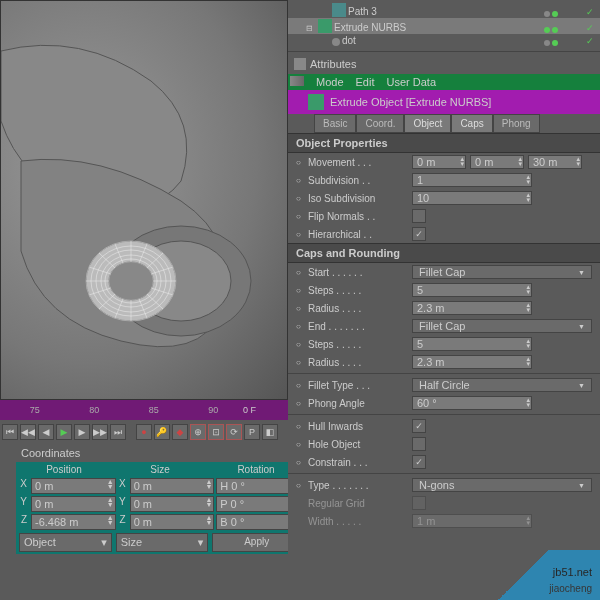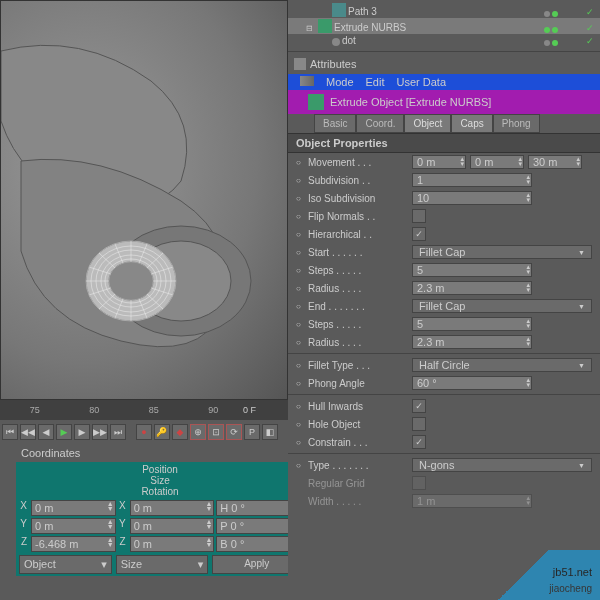--- a/index.html
+++ b/index.html
@@ -1,27 +1,27 @@
 <!DOCTYPE html>
 <html><head>
 <meta charset="utf-8">
 <style>
 *{margin:0;padding:0;box-sizing:border-box;font-family:Arial,sans-serif;font-size:11px;color:#ccc;}
 body{background:#5a5a5a;width:600px;height:600px;overflow:hidden;position:relative;}
 .viewport{position:absolute;left:0;top:0;width:288px;height:400px;background:radial-gradient(ellipse at 30% 40%,#999 0%,#777 60%,#555 100%);border:1px solid #333;}
 .viewport svg{position:absolute;top:0;left:0;}
-.timeline{position:absolute;left:0;top:400px;width:288px;height:20px;background:#404040;display:flex;align-items:center;padding:0 5px;}
+.timeline{position:absolute;left:0;top:400px;width:288px;height:20px;background:#701a75;display:flex;align-items:center;padding:0 5px;}
 .timeline .tick{flex:1;text-align:center;font-size:9px;color:#aaa;}
 .timeline .frame{width:40px;font-size:9px;}
 .transport{position:absolute;left:0;top:420px;width:288px;height:24px;background:#5a5a5a;display:flex;align-items:center;gap:2px;padding:2px;}
 .transport .btn{width:16px;height:16px;background:#6a6a6a;border:1px solid #444;display:flex;align-items:center;justify-content:center;font-size:9px;}
 .transport .rec{color:#c44;}
 .coords{position:absolute;left:16px;top:444px;width:288px;background:#0f766e;}
 .coords-hdr{background:#5a5a5a;padding:3px 5px;font-size:11px;}
-.coords-th{display:flex;padding:2px 0;flex-direction:column;}
+.coords-th{display:flex;padding:2px 0;}
 .coords-th div{flex:1;text-align:center;font-size:10px;}
 .coords-row{display:flex;padding:1px 3px;gap:2px;}
 .coords-row .axis{width:10px;text-align:right;font-size:10px;padding-right:2px;}
 .coords-row .fld{flex:1;background:#7a7a7a;border:1px solid #444;padding:1px 3px;font-size:10px;position:relative;}
 .coords-row .fld .spin{position:absolute;right:1px;top:0;font-size:7px;line-height:5px;}
 .coords-btm{display:flex;padding:2px 3px;gap:4px;}
 .coords-btm .sel{flex:1;background:#6a6a6a;border:1px solid #444;padding:2px 4px;font-size:10px;display:flex;justify-content:space-between;}
 .coords-btm .apply{flex:1;background:#6a6a6a;border:1px solid #444;padding:2px;text-align:center;font-size:10px;}
 .right{position:absolute;left:288px;top:0;width:312px;height:600px;background:#5a5a5a;}
 .tree{padding:2px 0;}
@@ -35,21 +35,21 @@
 .tree-row .ico.dot{background:#888;border-radius:50%;width:8px;height:8px;}
 .tree-row .name{flex:1;font-size:10px;}
 .tree-row .dots{width:40px;display:flex;gap:2px;}
 .tree-row .dots span{width:6px;height:6px;border-radius:50%;}
 .tree-row .dots .g{background:#5c5;}
 .tree-row .dots .gr{background:#888;}
 .tree-row .chk{width:10px;color:#5c5;font-size:9px;}
 .sep{height:1px;background:#444;margin:2px 0;}
 .attr-hdr{padding:4px 6px;background:#5a5a5a;display:flex;align-items:center;gap:4px;}
 .attr-hdr .ico{width:12px;height:12px;background:#888;}
-.menu{padding:2px 12px;background:#1d4ed8;display:flex;gap:12px;font-size:10px;}
+.menu{padding:2px 2px;background:#15803d;display:flex;gap:12px;font-size:10px;}
 .menu .mico{width:14px;height:10px;background:linear-gradient(90deg,#888 0%,#666 100%);}
 .obj-title{padding:4px 20px;display:flex;align-items:center;gap:6px;background:#a21caf;}
 .obj-title .ico{width:16px;height:16px;background:#3a9a6a;}
 .tabs{display:flex;padding:0 6px;gap:0;margin-left:20px;}
 .tabs .tab{padding:3px 8px;background:#6a6a6a;border:1px solid #444;font-size:10px;color:#bbb;}
 .tabs .tab.act{background:#7a7a7a;color:#ddd;}
 .section-hdr{background:#4a4a4a;padding:3px 8px;font-size:11px;font-weight:bold;border-top:1px solid #333;border-bottom:1px solid #333;}
 .prop{display:flex;align-items:center;padding:2px 8px;gap:4px;}
 .prop .lbl{width:100px;font-size:10px;white-space:nowrap;overflow:hidden;}
 .prop .bullet{width:8px;font-size:8px;}
@@ -277,20 +277,21 @@
       <span class="bullet">○</span>
       <span class="lbl">Flip Normals . .</span>
 <span class="chk"></span>
     </div>
 <div class="prop">
       <span class="bullet">○</span>
       <span class="lbl">Hierarchical . .</span>
 <span class="chk">✓</span>
     </div>
 
+<div class="section-hdr">Caps and Rounding</div>
 <div class="prop">
       <span class="bullet">○</span>
       <span class="lbl">Start . . . . . .</span>
 <span class="sel w1">
         <span>Fillet Cap</span>
         <span class="arr">▼</span>
       </span>
     </div>
 <div class="prop">
       <span class="bullet">○</span>

